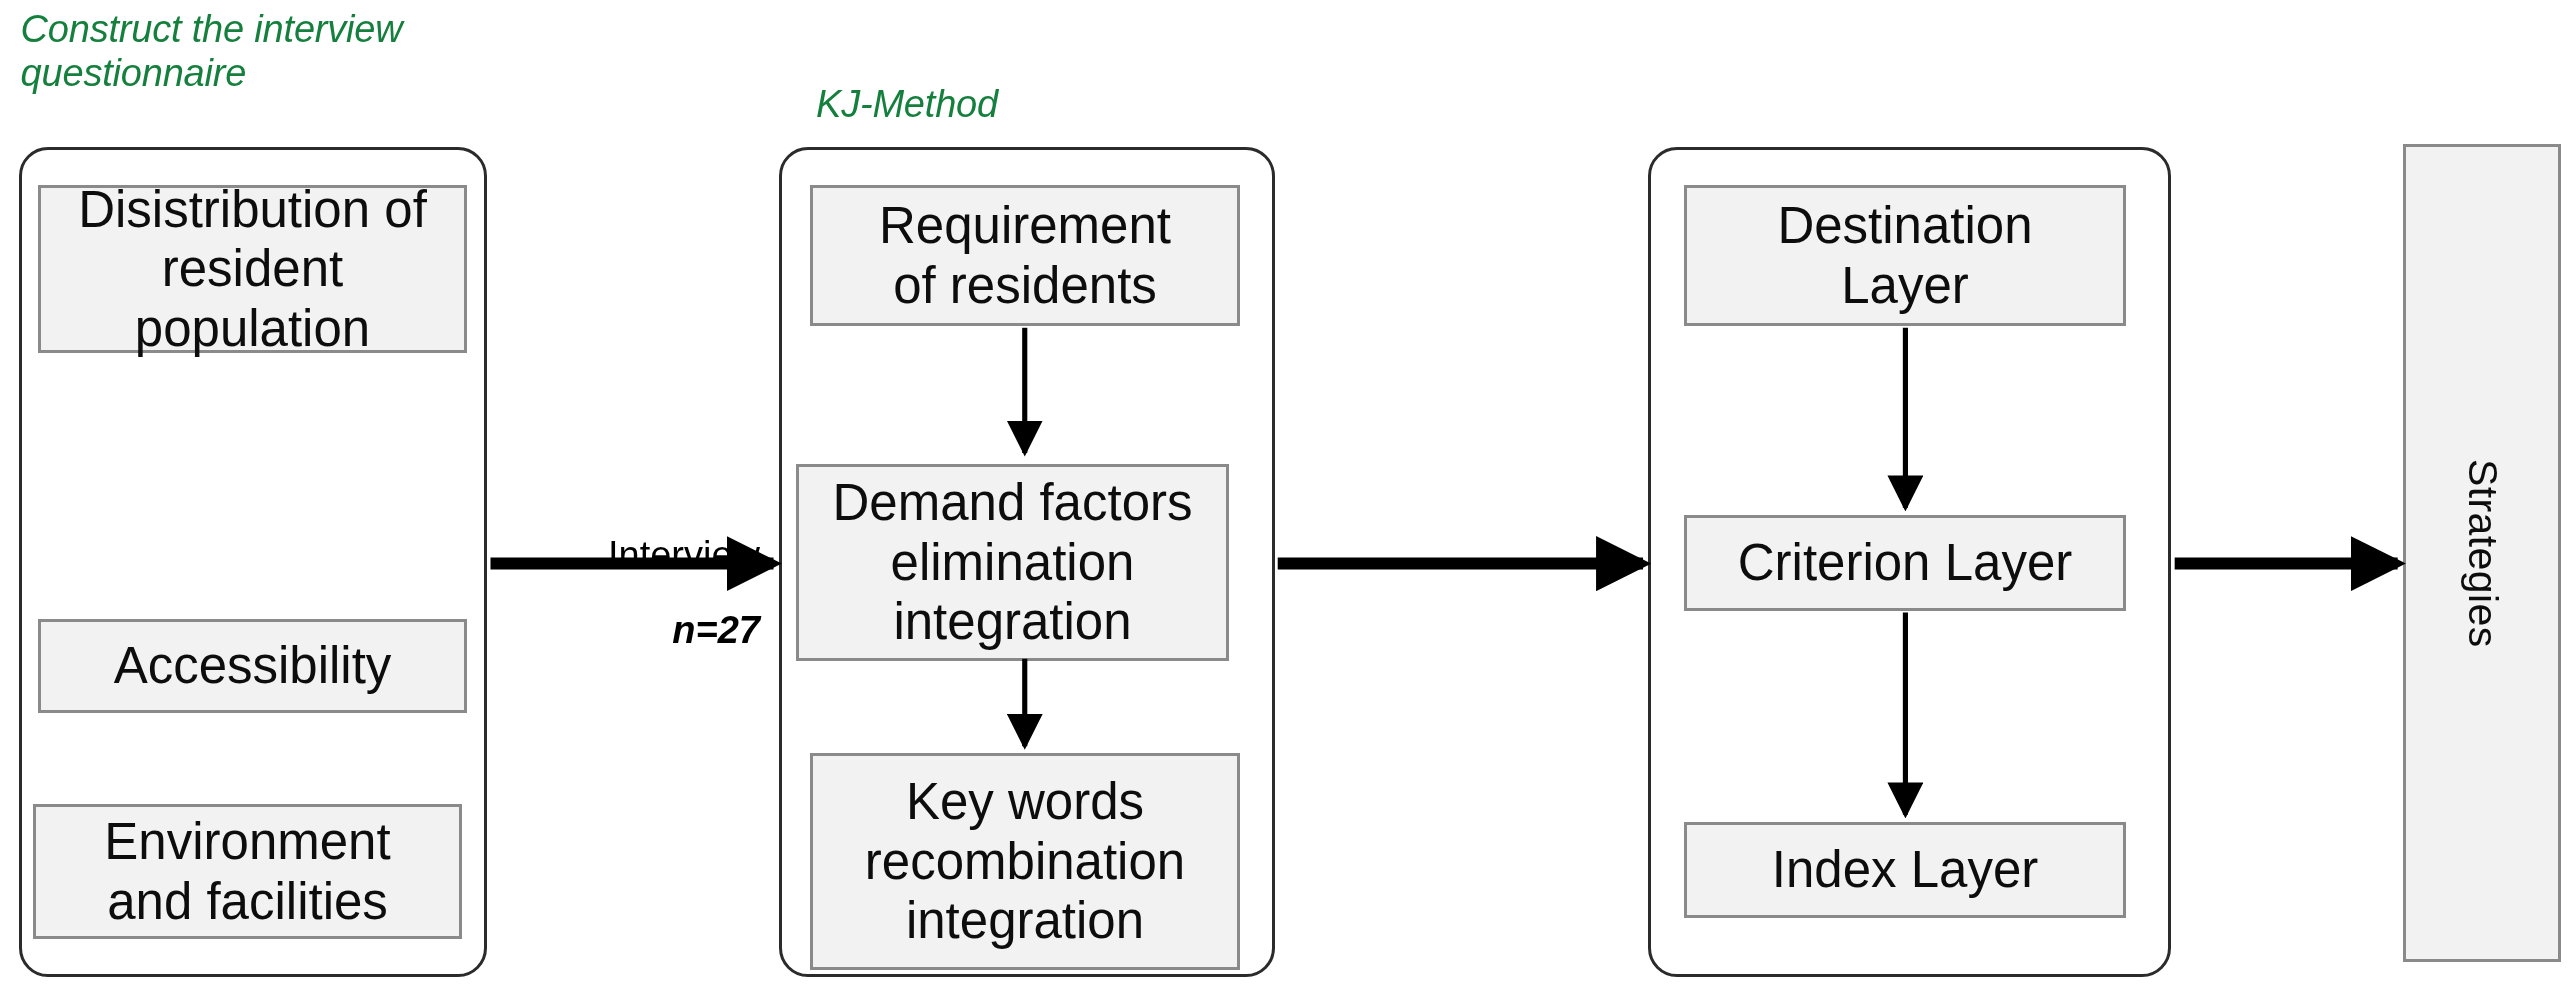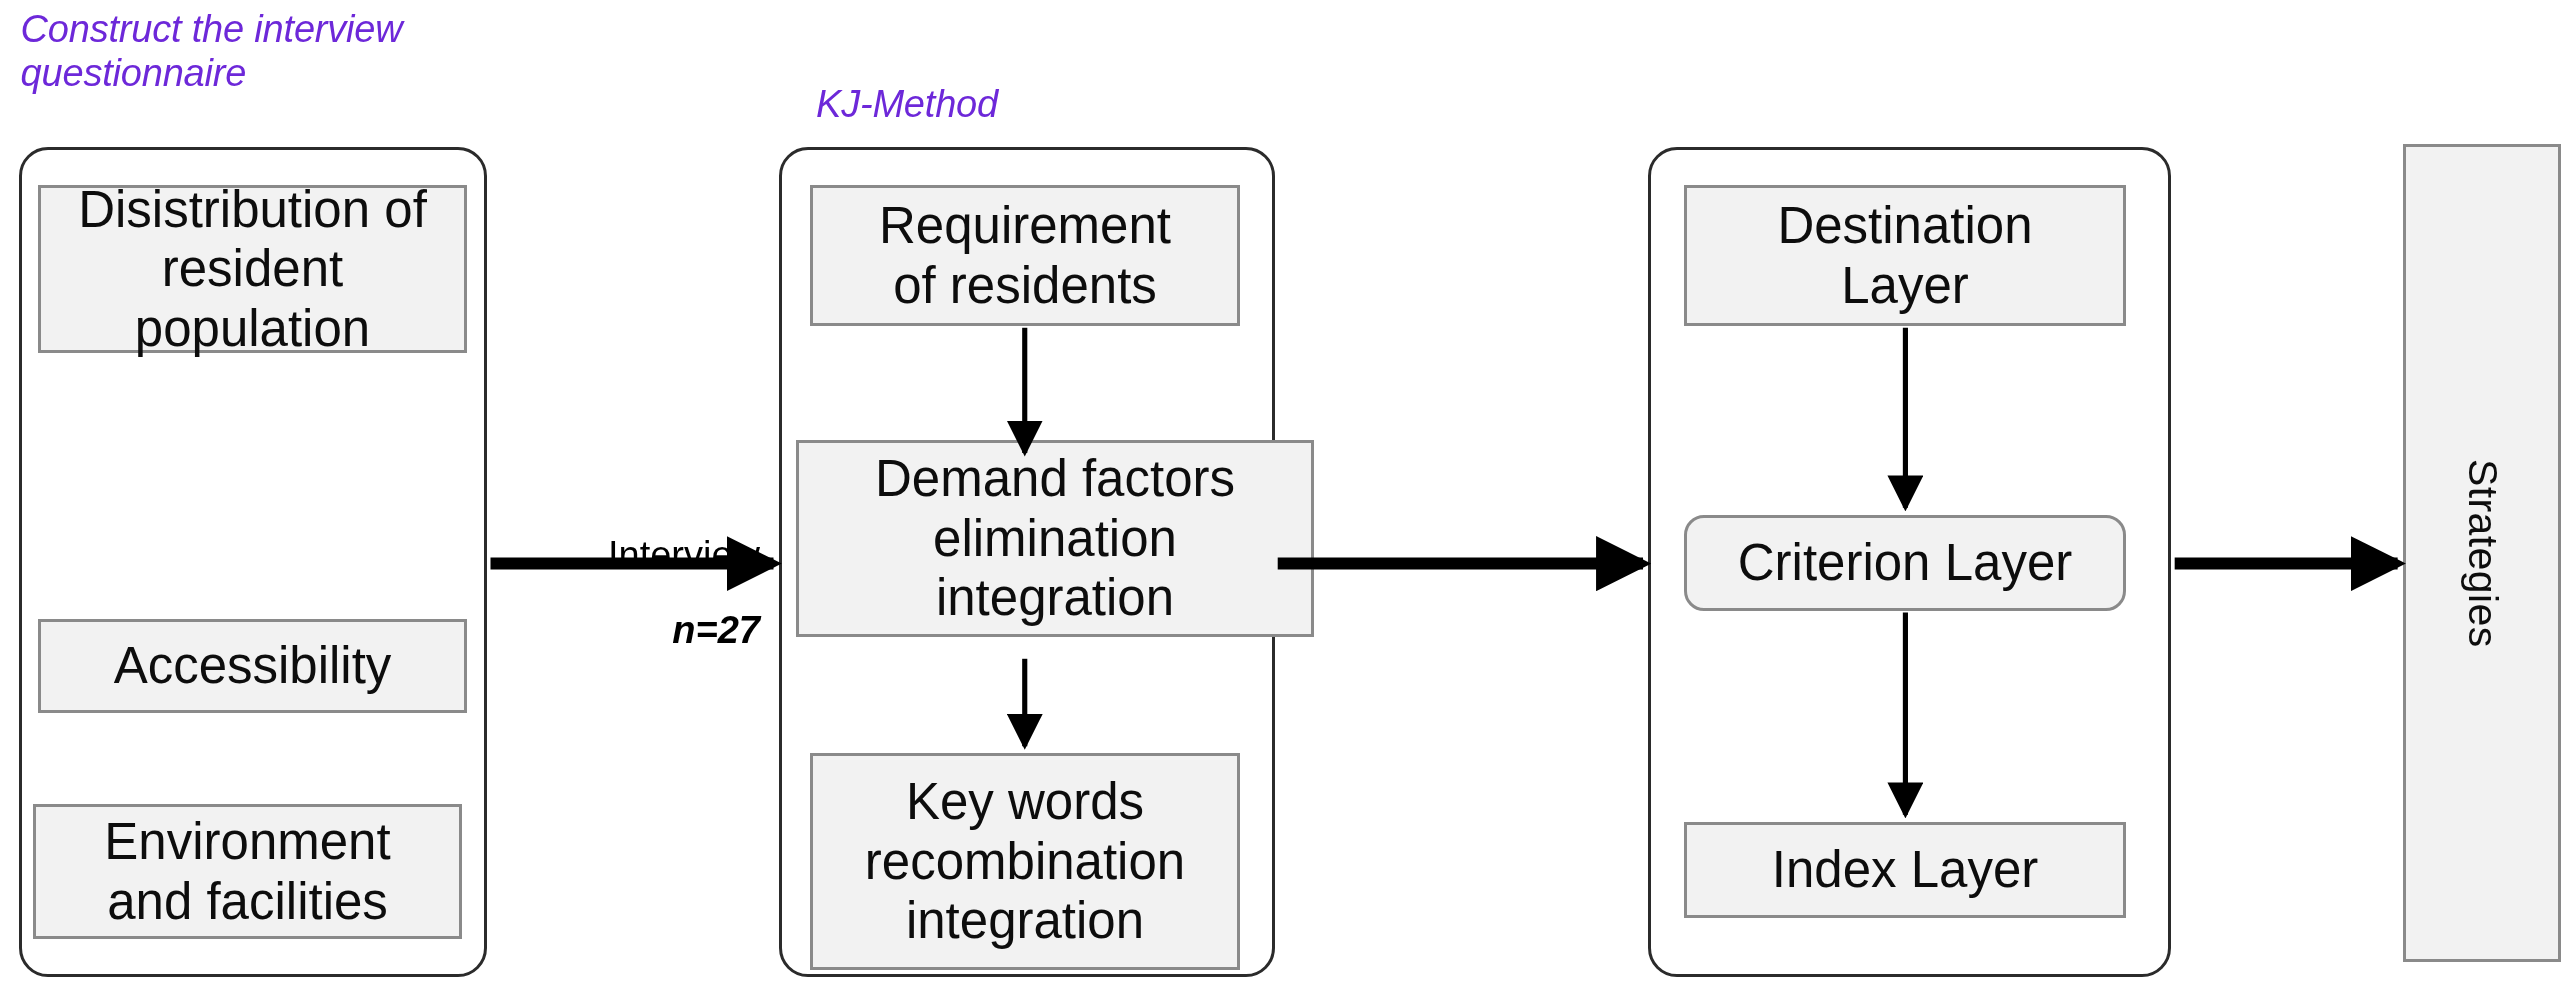--- a/index.html
+++ b/index.html
@@ -19,21 +19,21 @@
     background: #ffffff;
     overflow: hidden;
   }
 
   
   .stage-caption {
     position: absolute;
     font-style: italic;
     font-size: 38px;
     line-height: 1.17;
-    color: #6d28d9;
+    color: #15803d;
     white-space: pre-line;
     letter-spacing: -0.2px;
   }
   #caption-questionnaire { left: 20.6px;  top: 6.9px;  width: 549px; }
   #caption-kj            { left: 816px; top: 82px; width: 480px; }
 
   
   .group-box {
     position: absolute;
     background: #ffffff;
@@ -63,26 +63,26 @@
   }
 
   
   #node-population   { left: 38px; top: 185px; width: 429px; height: 168px; }
   #node-parking      { left: 38px; top: 429px; width: 429px; height: 94px; }
   #node-accessibility{ left: 38px; top: 619px; width: 429px; height: 94px; }
   #node-environment  { left: 33px; top: 804px; width: 429px; height: 135px; }
 
   
   #node-requirement  { left: 810px; top: 185px; width: 430px; height: 141px; }
-  #node-demand       { left: 796px; top: 440px; width: 518px; height: 197px; }
+  #node-demand       { left: 796px; top: 464px; width: 433px; height: 197px; }
   #node-keywords     { left: 810px; top: 753px; width: 430px; height: 217px; }
 
   
   #node-destination  { left: 1684px; top: 185px; width: 442px; height: 141px; }
-  #node-criterion    { left: 1684px; top: 515px; width: 442px; height: 96px; border-radius: 20px; }
+  #node-criterion    { left: 1684px; top: 515px; width: 442px; height: 96px; }
   #node-index        { left: 1684px; top: 822px; width: 442px; height: 96px; }
 
   
   #node-strategies {
     position: absolute;
     left: 2403px;
     top: 144px;
     width: 158px;
     height: 818px;
     background: #f2f2f2;

